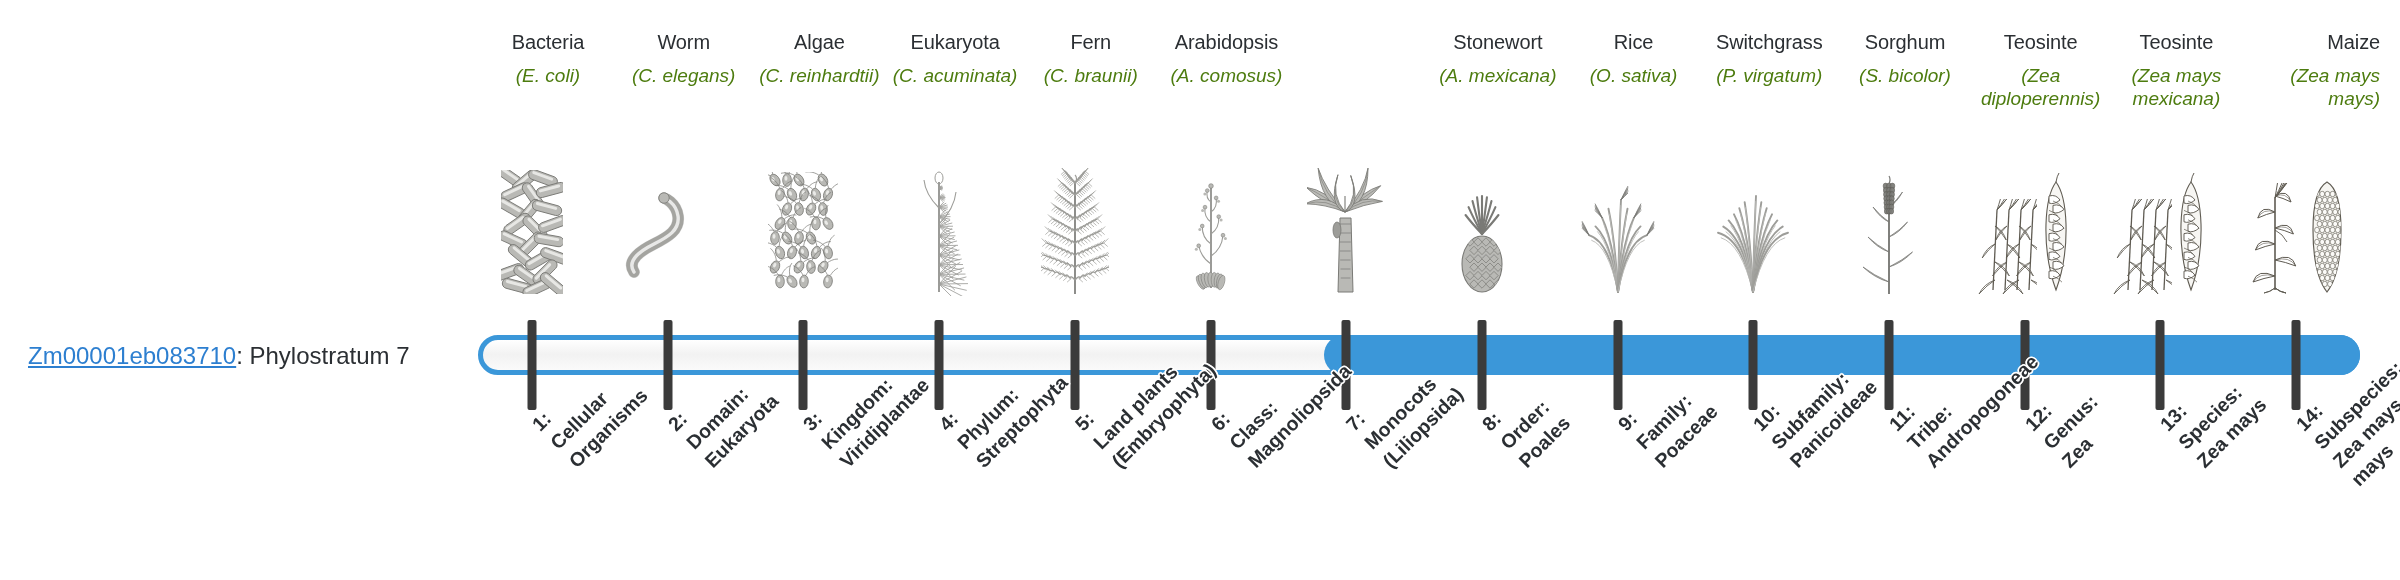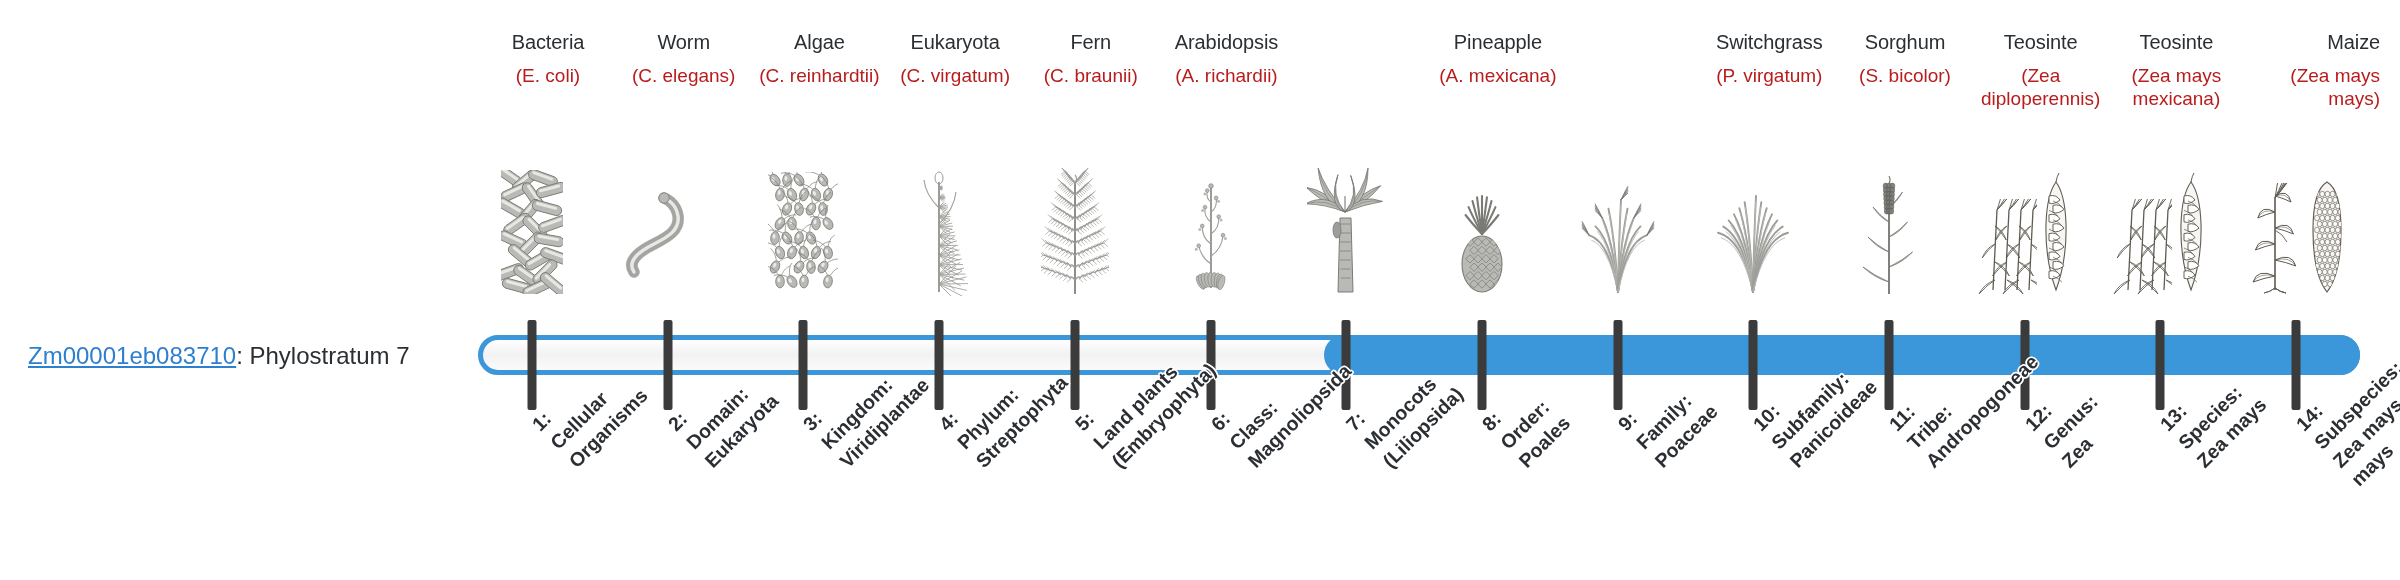--- a/index.html
+++ b/index.html
@@ -27,21 +27,22 @@
   }
   .species-common {
     font-size: 20px;
     color: #2b2f33;
     line-height: 24px;
     letter-spacing: -0.1px;
     white-space: nowrap;
   }
   .species-sci {
     font-size: 19px;
-    color: #b91c1c;
+    font-style: italic;
+    color: #4d7c0f;
     line-height: 23px;
     margin-top: 10px;
     word-break: break-word;
   }
 
   
   .illus-row { position: absolute; top: 168px; left: 0; width: 2400px; height: 132px; }
   .illus-cell {
     position: absolute;
     top: 0;
@@ -136,33 +137,37 @@
       <div class="species-col" style="left: 599.7px;">
         <div class="species-common">Worm</div>
         <div class="species-sci">(C. elegans)</div>
       </div>
       <div class="species-col" style="left: 735.4px;">
         <div class="species-common">Algae</div>
         <div class="species-sci">(C. reinhardtii)</div>
       </div>
       <div class="species-col" style="left: 871.1px;">
         <div class="species-common">Eukaryota</div>
-        <div class="species-sci">(C. virgatum)</div>
+        <div class="species-sci">(C. acuminata)</div>
       </div>
       <div class="species-col" style="left: 1006.8px;">
         <div class="species-common">Fern</div>
         <div class="species-sci">(C. braunii)</div>
       </div>
       <div class="species-col" style="left: 1142.5px;">
         <div class="species-common">Arabidopsis</div>
-        <div class="species-sci">(A. richardii)</div>
+        <div class="species-sci">(A. comosus)</div>
       </div>
       <div class="species-col" style="left: 1413.9px;">
-        <div class="species-common">Pineapple</div>
+        <div class="species-common">Stonewort</div>
         <div class="species-sci">(A. mexicana)</div>
+      </div>
+      <div class="species-col" style="left: 1549.6px;">
+        <div class="species-common">Rice</div>
+        <div class="species-sci">(O. sativa)</div>
       </div>
       <div class="species-col" style="left: 1821px;">
         <div class="species-common">Sorghum</div>
         <div class="species-sci">(S. bicolor)</div>
       </div>
       <div class="species-col" style="left: 1685.3px;">
         <div class="species-common">Switchgrass</div>
         <div class="species-sci">(P. virgatum)</div>
       </div>
       <div class="species-col" style="left: 1956.7px;">

